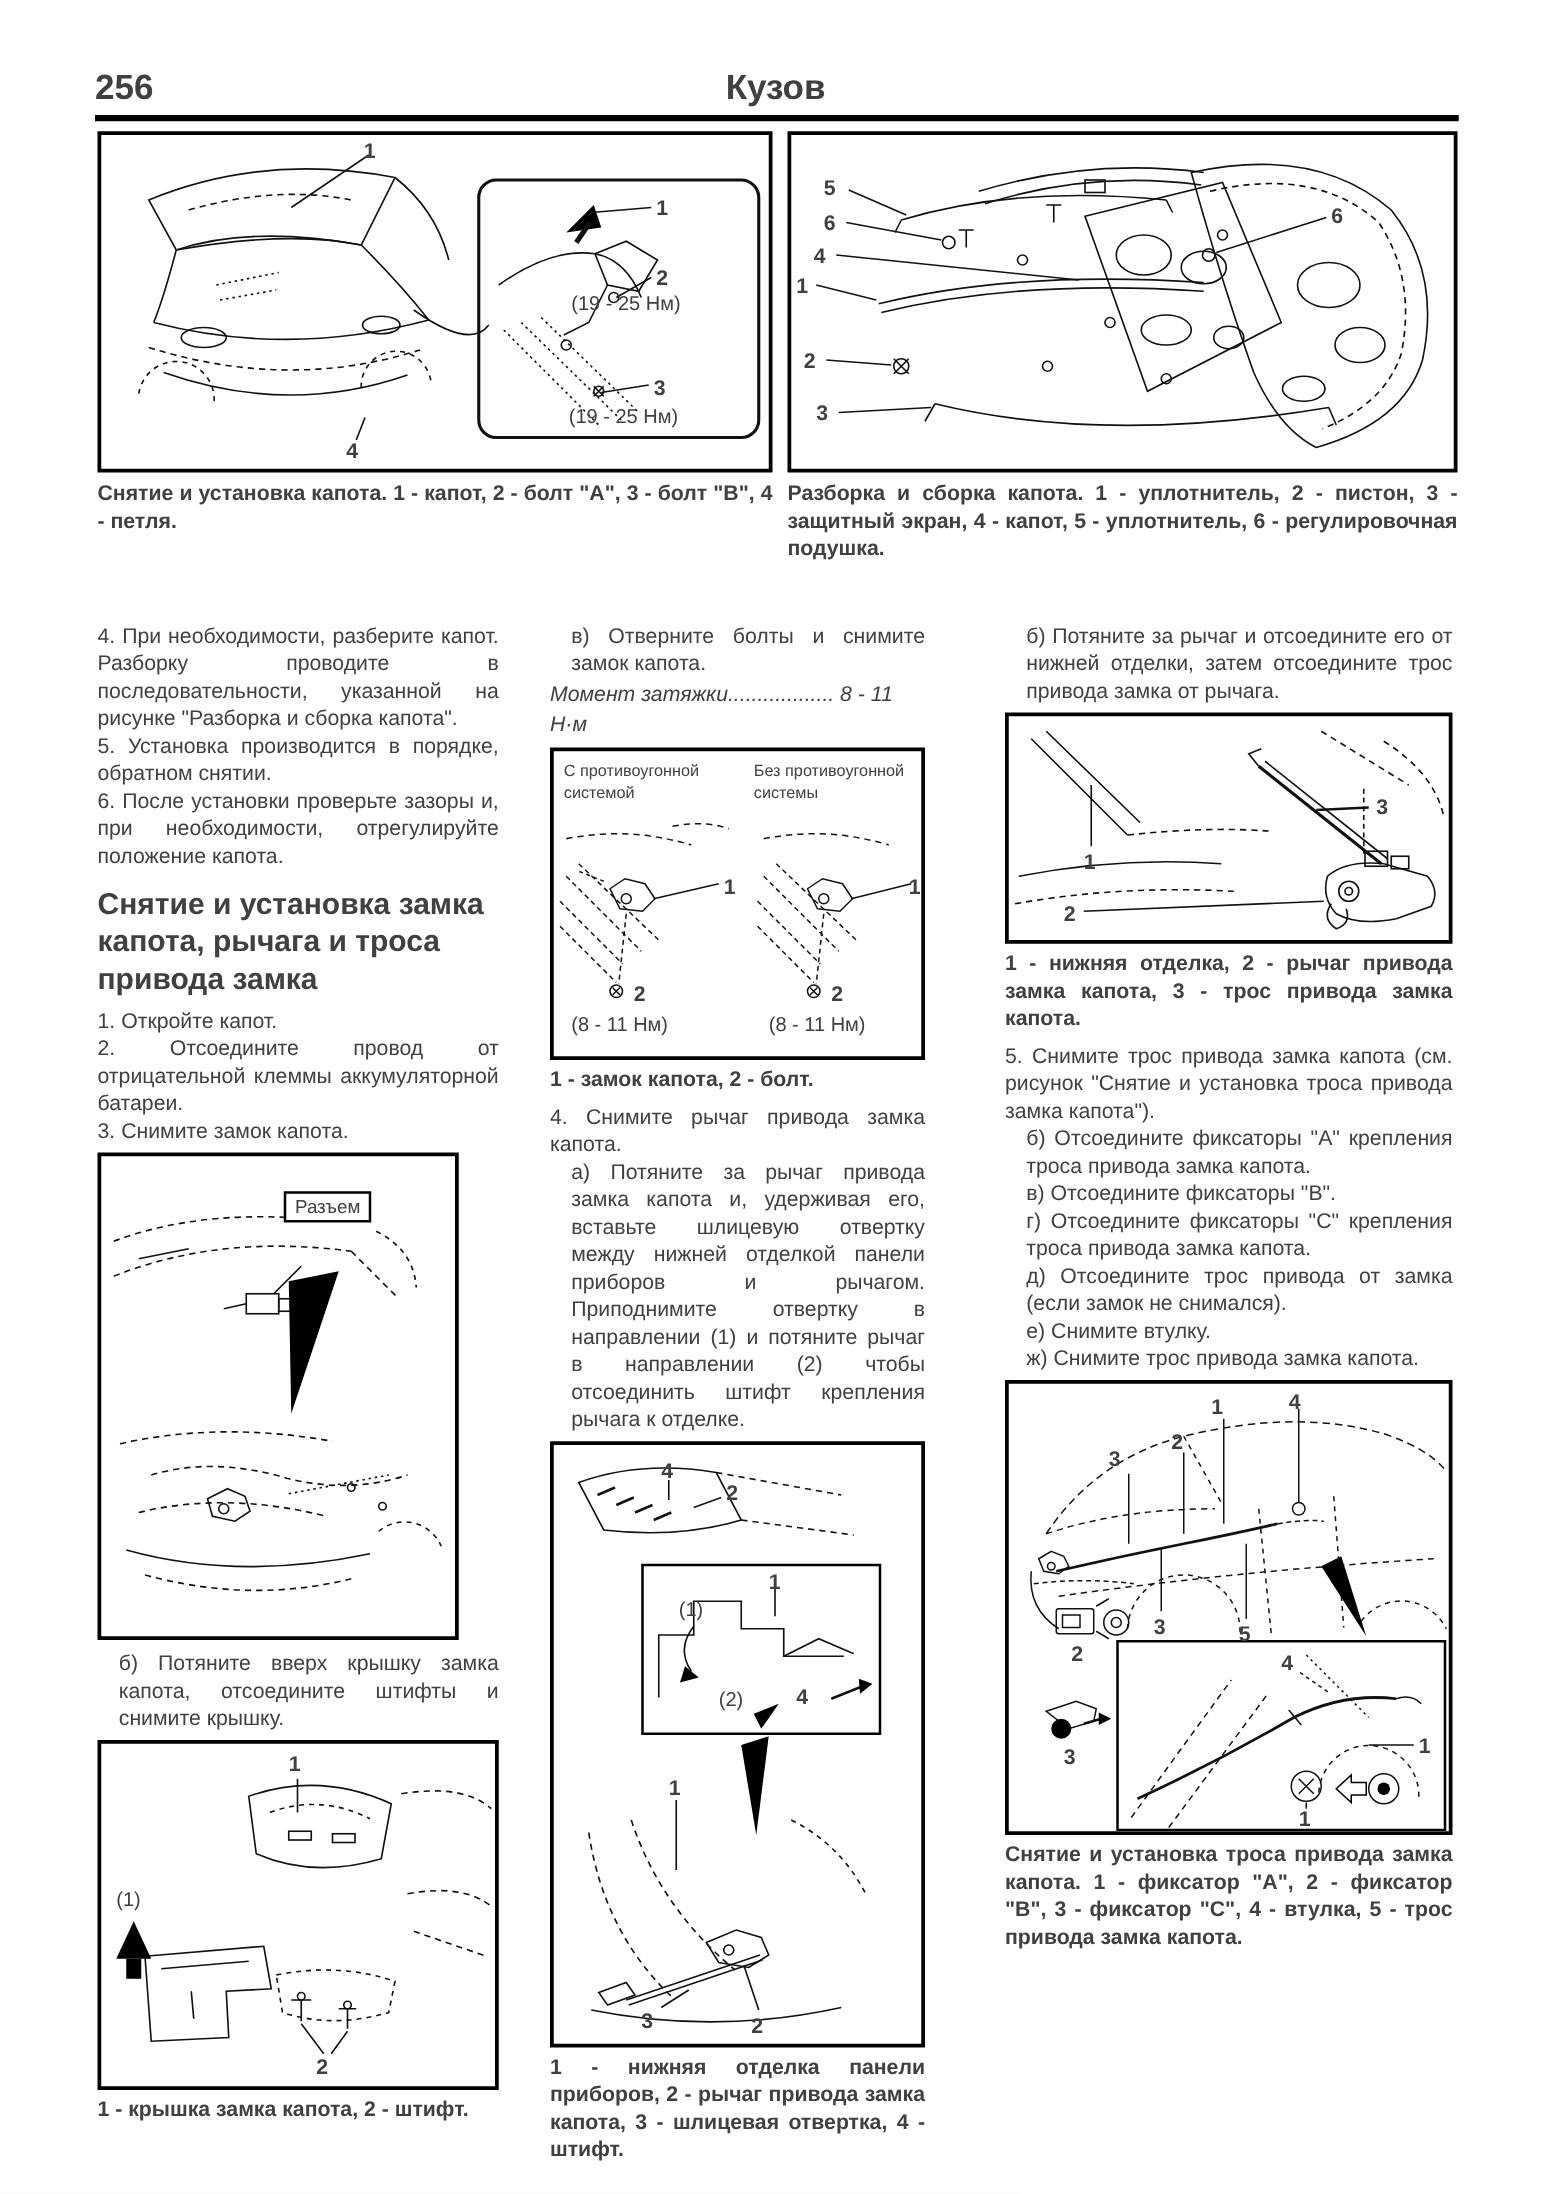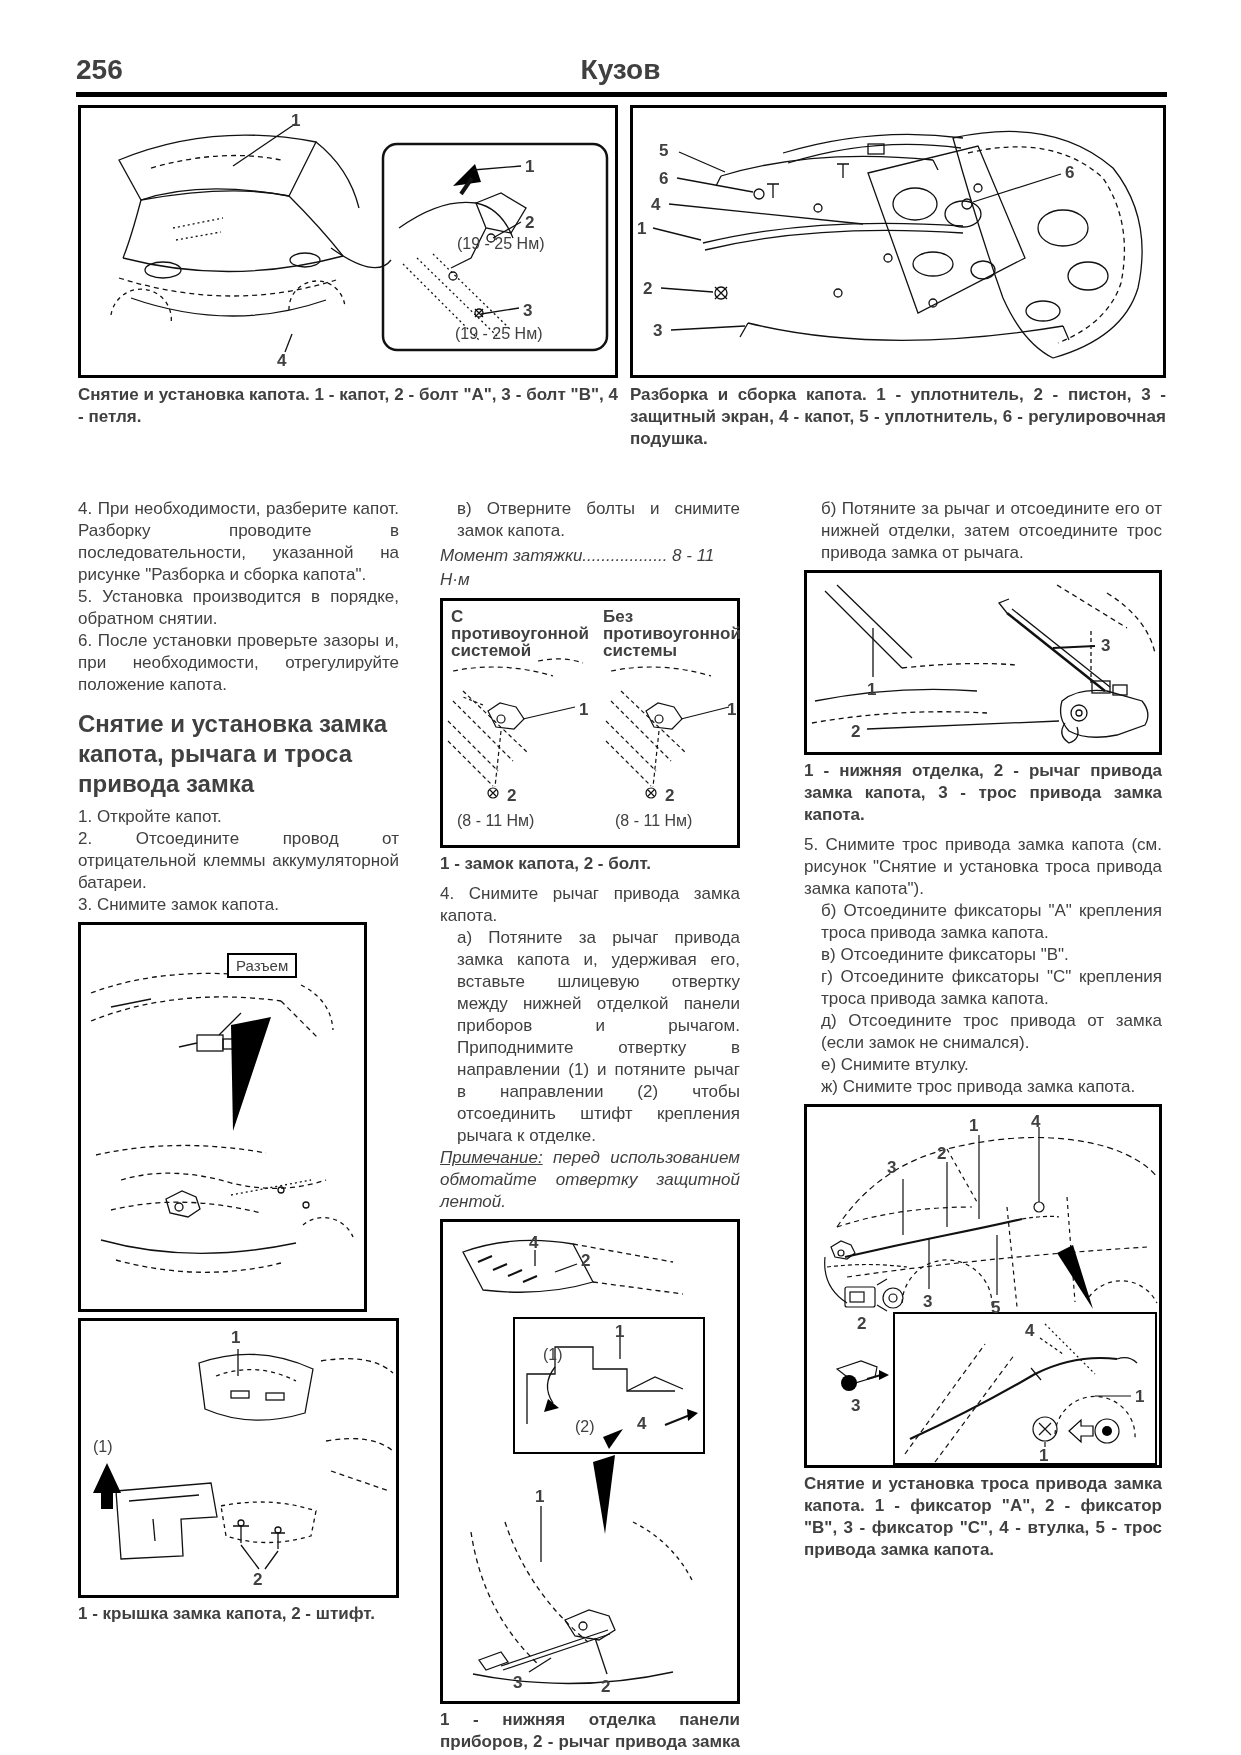--- a/index.html
+++ b/index.html
@@ -13,21 +13,21 @@
   .hdr-title { position:absolute; left:0; right:0; top:54px; text-align:center; font-size:28px; font-weight:bold; }
   .hdr-rule { position:absolute; left:76px; right:74px; top:92px; height:5px; background:#000; }
 
   .figbox { position:relative; border:3px solid #000; background:#fff; margin-top:6px; }
   .figabs { position:absolute; border:3px solid #000; background:#fff; }
   .inset  { position:absolute; border:2px solid #000; background:#fff; }
   svg.art { position:absolute; left:0; top:0; width:100%; height:100%; }
 
   .lbl { position:absolute; font-weight:bold; font-size:17px; line-height:1; white-space:nowrap; }
   .lbl-n { position:absolute; font-weight:normal; font-size:16px; line-height:1; white-space:nowrap; }
-  .lbl-t { position:absolute; font-weight:bold; font-size:17px; line-height:17px; }
+  .lbl-t { position:absolute; font-weight:normal; font-size:13px; line-height:17px; }
   .tagbox { position:absolute; border:2px solid #000; padding:2px 7px; font-size:15px; background:#fff; white-space:nowrap; }
 
   .col { position:absolute; top:498px; }
   .p { font-size:17px; line-height:22px; text-align:justify; margin:0; }
   .sub { padding-left:17px; }
   .it { font-style:italic; }
   .u { text-decoration:underline; }
   .note { font-style:italic; }
   .spec { font-style:italic; font-size:17px; line-height:24px; margin:2px 0 0; }
   .figcap { font-weight:bold; font-size:17px; line-height:22px; text-align:justify; margin:5px 0 8px; }
@@ -161,20 +161,21 @@
         <path d="M222,270 A32,32 0 0 1 272,282" stroke-dasharray="4 4"></path>
         <path d="M85,244 l16,-8 l14,6 l4,12 l-12,8 l-18,-4 Z"></path>
         <circle cx="98" cy="252" r="4"></circle>
         <circle cx="200" cy="235" r="3"></circle>
           <circle cx="225" cy="250" r="3"></circle>
         <path d="M150,240 L230,225" stroke-dasharray="2 3"></path>
       </svg>
       <span class="tagbox" style="left:146px;top:28px;">Разъем</span>
     </div>
 
+    <p class="p sub" style="margin-top:8px;">б) Потяните вверх крышку замка капота, отсоедините штифты и снимите крышку.</p>
 
     <div class="figbox" style="width:321px;height:280px;">
       <svg class="art" viewBox="0 0 315 274" fill="none" stroke="#111" stroke-width="1.3">
         <path d="M118,42 Q175,22 232,48 L224,92 Q170,108 124,88 Z"></path>
         <path d="M135,55 Q175,40 215,60" stroke-dasharray="4 4"></path>
         <rect x="150" y="70" width="18" height="7"></rect>
         <rect x="185" y="72" width="18" height="7"></rect>
         <path d="M157,28 L157,55"></path>
         <path d="M240,40 Q290,32 312,52" stroke-dasharray="5 4"></path>
         <path d="M245,120 Q290,112 312,130" stroke-dasharray="5 4"></path>
@@ -229,21 +230,20 @@
       <span class="lbl" style="left:64px;top:186px;">2</span>
       <span class="lbl-n" style="left:14px;top:212px;">(8 - 11 Нм)</span>
       <span class="lbl" style="left:284px;top:100px;">1</span>
       <span class="lbl" style="left:222px;top:186px;">2</span>
       <span class="lbl-n" style="left:172px;top:212px;">(8 - 11 Нм)</span>
     </div>
     <p class="figcap">1 - замок капота, 2 - болт.</p>
 
     <p class="p">4. Снимите рычаг привода замка капота.</p>
     <p class="p sub">а) Потяните за рычаг привода замка капота и, удерживая его, вставьте шлицевую отвертку между нижней отделкой панели приборов и рычагом. Приподнимите отвертку в направлении (1) и потяните рычаг в направлении (2) чтобы отсоединить штифт крепления рычага к отделке.</p>
-    <p class="p note"><span class="u">Примечание:</span> <span>перед использованием обмотайте отвертку защитной лентой.</span></p>
 
     <div class="figbox" style="width:300px;height:485px;">
       <svg class="art" viewBox="0 0 294 479" fill="none" stroke="#111" stroke-width="1.3">
         <path d="M20,30 Q70,12 130,22 L150,60 Q100,75 40,68 Z"></path>
         <path d="M35,40 l14,-6 M50,48 l14,-6 M65,54 l14,-6 M80,60 l14,-6" stroke-width="2"></path>
         <path d="M130,22 L230,40" stroke-dasharray="5 4"></path>
         <path d="M150,60 L240,72" stroke-dasharray="5 4"></path>
         <path d="M92,28 L92,44"></path>
         <path d="M134,42 L112,50"></path>
         <polygon points="150,240 172,233 162,312" fill="#000" stroke="none"></polygon>

